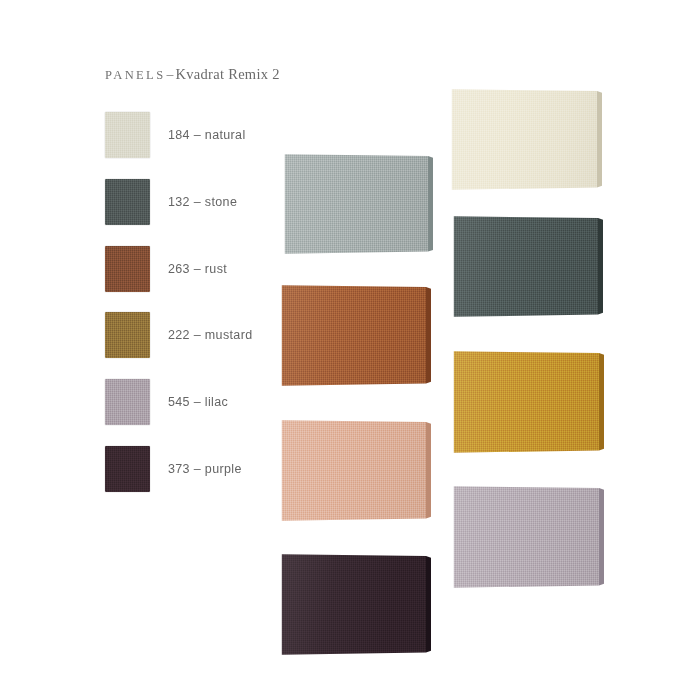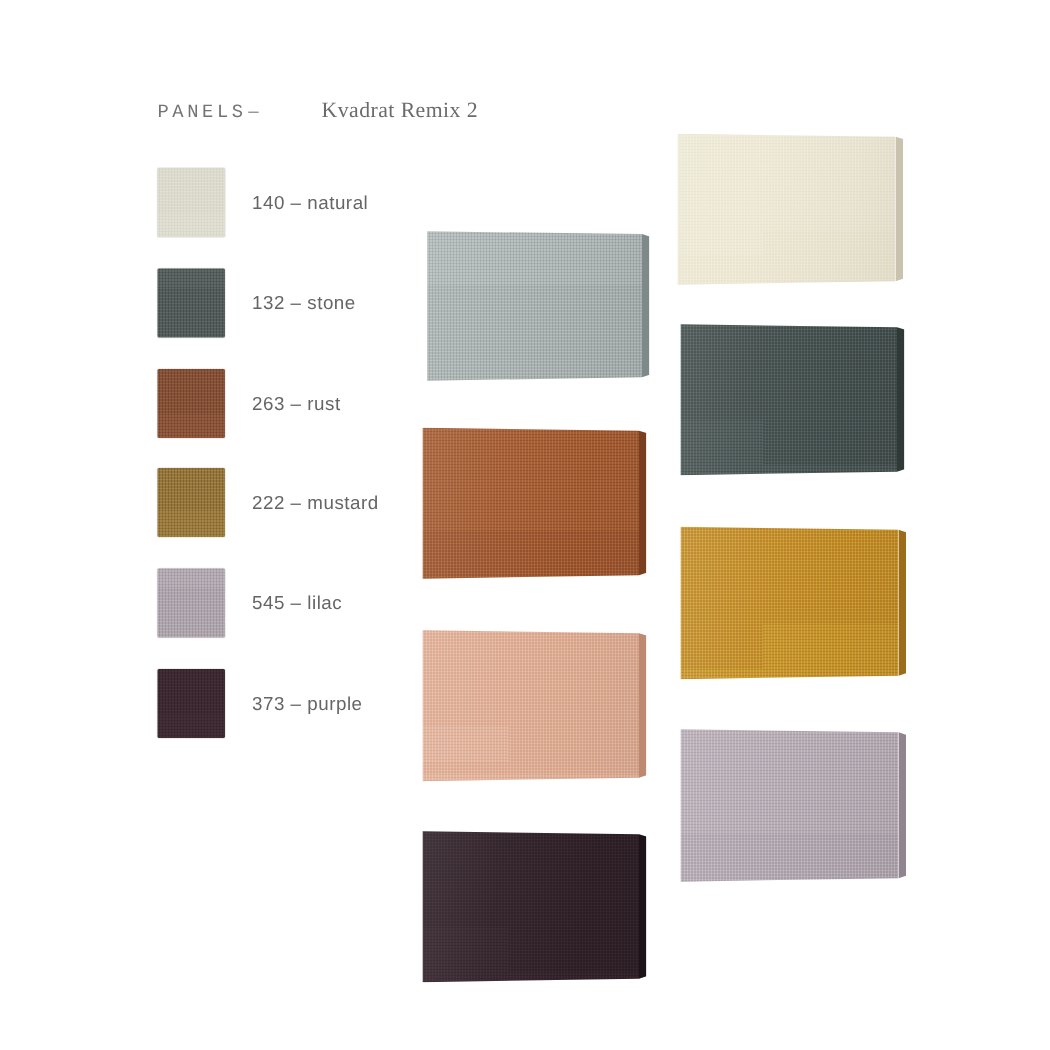--- a/index.html
+++ b/index.html
@@ -19,37 +19,36 @@
 
   
   #title-block {
     position: absolute;
     left: 105px;
     top: 65px;
     white-space: nowrap;
     color: #6f6f6f;
   }
   #title-main {
-    font-family: Liberation Mono, monospace;
+    font-family: Liberation Serif, serif;
     font-size: 12.5px;
     letter-spacing: 2.4px;
     color: #737373;
   }
   #title-dash {
     font-family: "Liberation Sans", sans-serif;
     font-size: 12.5px;
     color: #8a8a8a;
     padding: 0 2px 0 1px;
   }
   #title-sub {
     font-family: "Liberation Serif", serif;
     font-size: 14.5px;
     letter-spacing: 0.3px;
     color: #6b6b6b;
-    margin-left: 40px;
   }
 
   
   #swatch-list {
     position: absolute;
     left: 105px;
     top: 112px;
     width: 230px;
   }
   .swatch-row {
@@ -159,21 +158,21 @@
 
 <div id="title-block">
   <span id="title-main">PANELS</span><span id="title-dash">–</span><span id="title-sub">Kvadrat Remix 2</span>
 </div>
 
 <div id="swatch-list">
     <div class="swatch-row">
       <div class="swatch-chip" style="background: rgb(217, 215, 200);">
         <div class="tex"></div>
       </div>
-      <div class="swatch-label">140 – natural</div>
+      <div class="swatch-label">184 – natural</div>
     </div>
     <div class="swatch-row">
       <div class="swatch-chip" style="background: rgb(76, 84, 83);">
         <div class="tex"></div>
       </div>
       <div class="swatch-label">132 – stone</div>
     </div>
     <div class="swatch-row">
       <div class="swatch-chip" style="background: rgb(122, 74, 50);">
         <div class="tex"></div>

